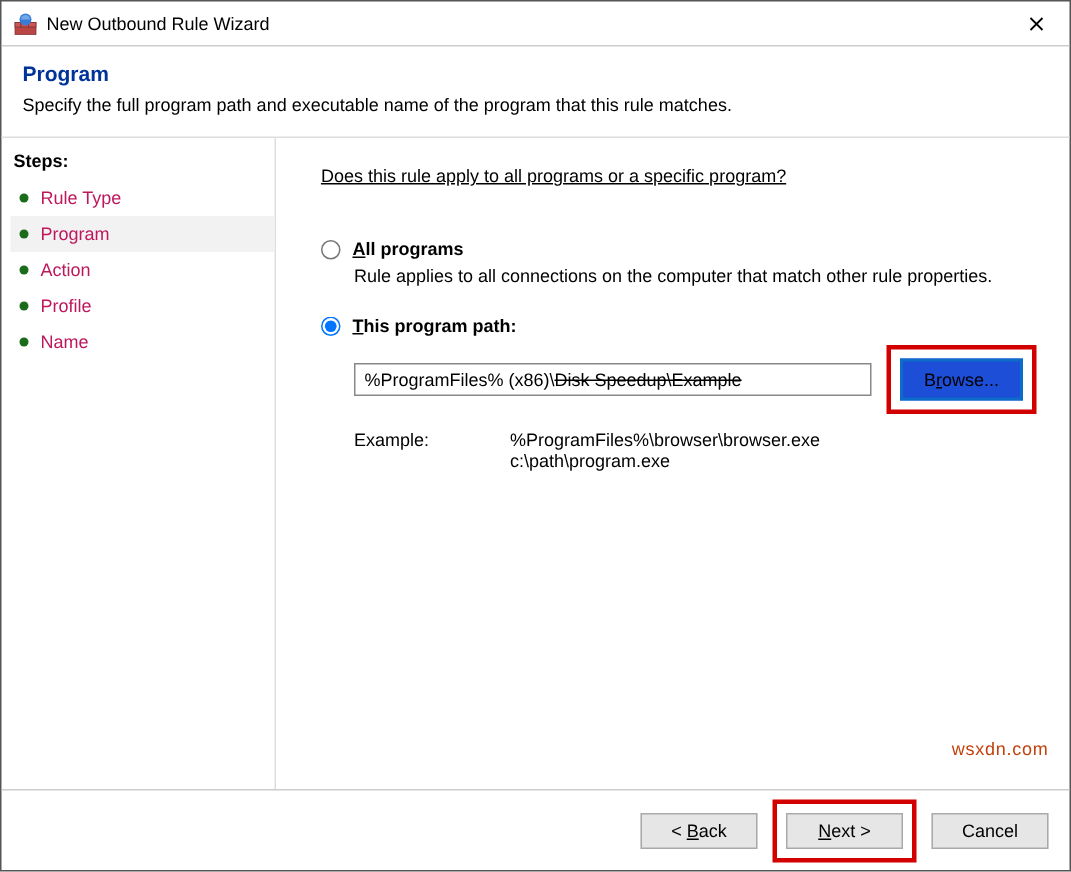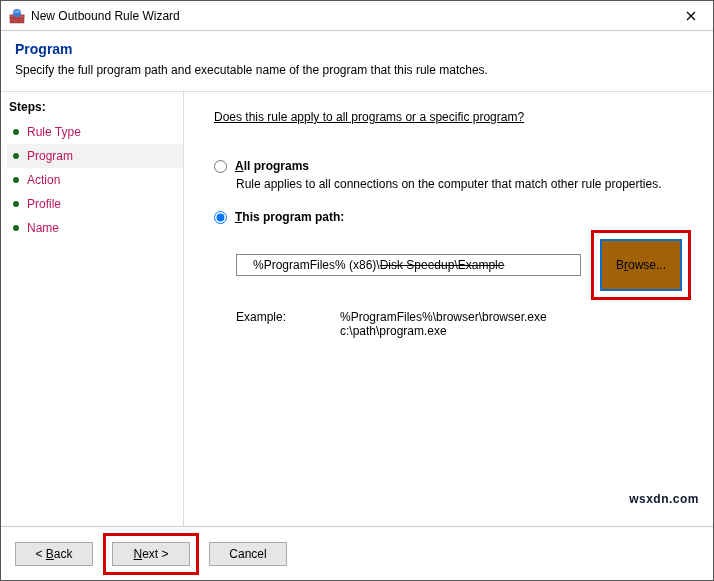--- a/index.html
+++ b/index.html
@@ -89,76 +89,76 @@
   .opt-sub { margin: 2px 0 18px 22px; }
   .path-row {
     display:flex;
     align-items:center;
     margin: 6px 0 0 22px;
   }
   .path-input {
     width: 345px;
     height: 22px;
     border:1px solid #888;
-    padding: 2px 16px;
+    padding: 2px 6px;
     font-size:12px;
     white-space: nowrap;
     overflow: hidden;
     display:flex;
     align-items:center;
   }
   .strike { text-decoration: line-through; }
   .path-btn-spacer { width: 10px; }
   .browse-wrap {
     border: 3px solid #d30000;
     padding: 6px;
     display:inline-block;
   }
   .browse-btn {
     border: 2px solid #0b6cc9;
-    background: #a16207;
-    padding: 17px 14px;
+    background: #1d4ed8;
+    padding: 5px 14px;
     font-size:12px;
   }
   .example-row {
     display:flex;
     margin: 10px 0 0 22px;
     font-size:12px;
     gap:44px;
   }
   .example-row .lbl { width: 60px; }
   .footer {
     height: 54px;
     border-top: 1px solid #ccc;
     display:flex;
     align-items:center;
+    justify-content:flex-end;
     padding: 0 14px;
     gap: 10px;
   }
   .btn {
     min-width: 78px;
     height: 24px;
     background: #e6e6e6;
     border: 1px solid #aaa;
     font-size:12px;
     padding: 0 10px;
   }
   .next-wrap {
     border: 3px solid #d30000;
     padding: 6px;
     display:inline-flex;
   }
   .watermark {
     position:absolute;
     right: 14px;
     bottom: 74px;
-    color:#0f172a;
+    color:#c2410c;
     font-size:12px;
     letter-spacing: .5px;
-    font-weight: bold;
   }
   .u { text-decoration: underline; }
 </style>
 </head>
 <body>
 
 <div class="window">
 
   <div class="titlebar">
     <span class="icon">

